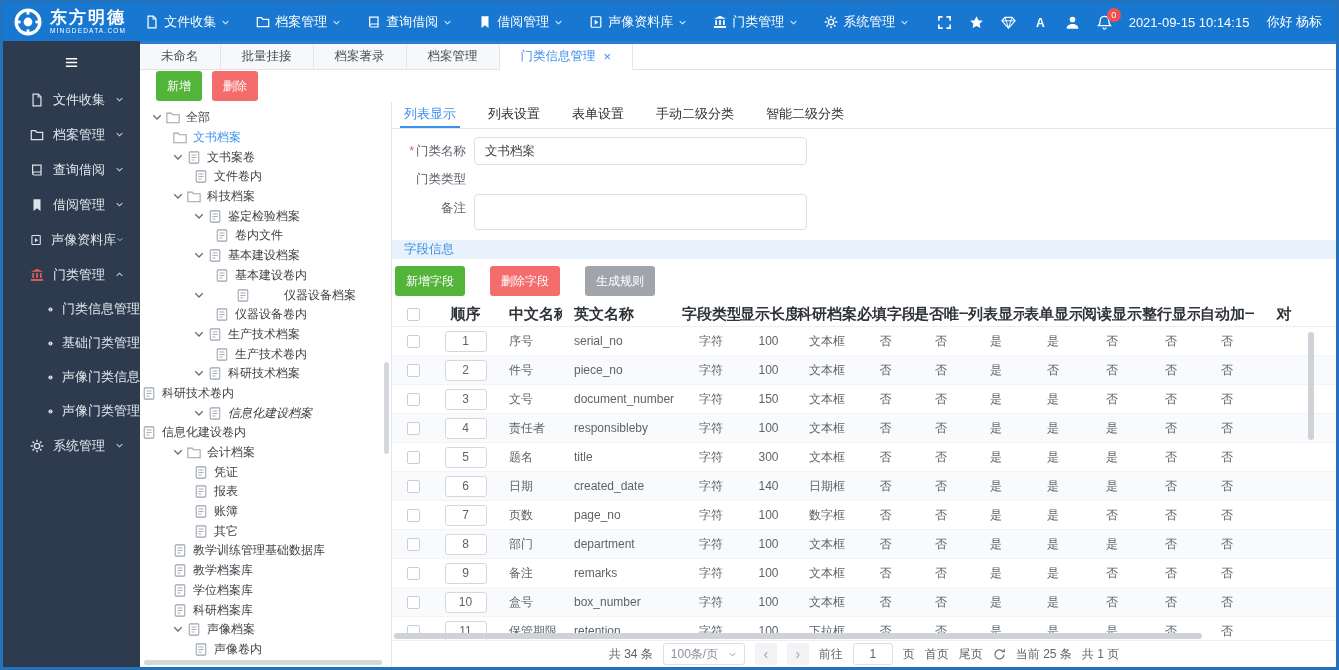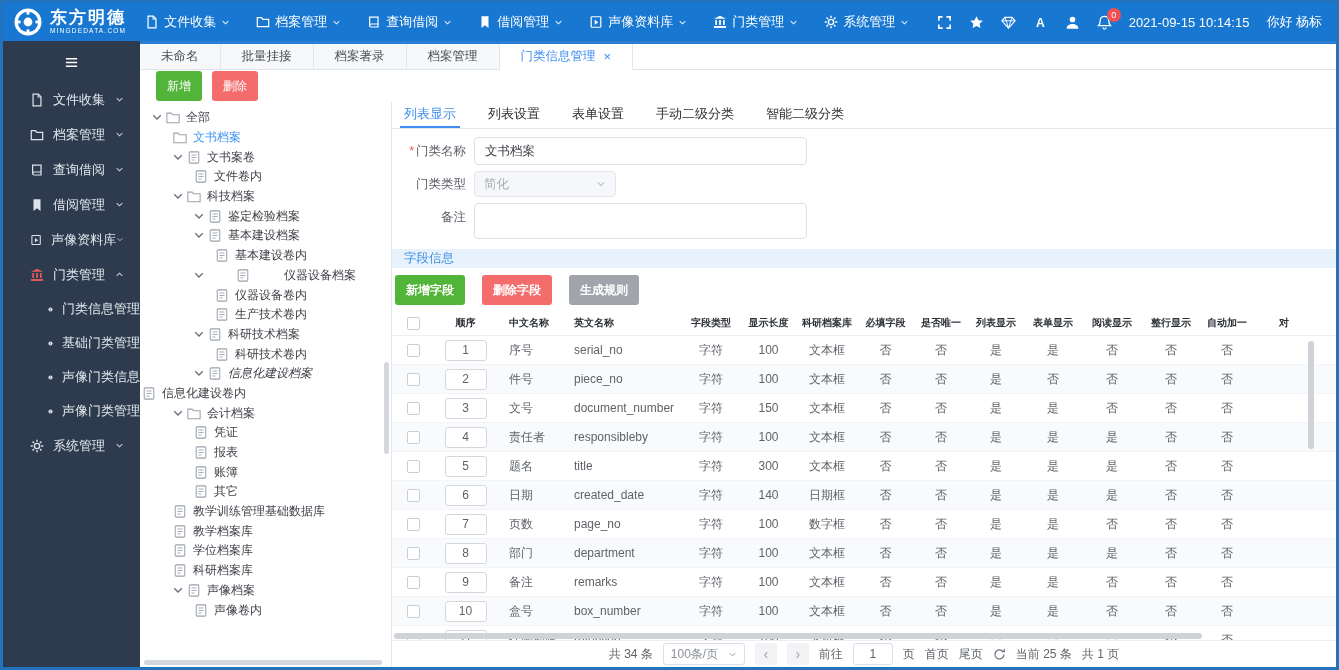--- a/index.html
+++ b/index.html
@@ -73,26 +73,26 @@
   .form-row { display:flex; align-items:center; margin-bottom:6px; }
   .form-row.top { align-items:flex-start; }
   .form-label { width:74px; text-align:right; font-size:12.5px; color:#5a5e66; margin-right:8px; flex:none; white-space:nowrap; }
   .form-label .req { color:#f25a5a; margin-right:2px; }
   .inp { width:333px; height:28px; border:1px solid #dcdfe6; border-radius:4px; padding:0 10px; font-size:12.5px; color:#3c3f45; outline:none; }
   .selbox { width:142px; height:26px; background:#f5f7fa; border:1px solid #e3e7ed; border-radius:4px; color:#a9adb5; display:flex; align-items:center; justify-content:space-between; padding:0 9px; font-size:12.5px; cursor:not-allowed; }
   .selbox .chev { width:10px; height:10px; display:inline-flex; color:#b7bcc4; }
   .remark { width:333px; height:36px; border:1px solid #dcdfe6; border-radius:4px; resize:none; outline:none; font-family:inherit; }
 
   .field-banner { height:19px; flex:none; background:#e8f2fd; color:#3d8fe0; font-size:12.5px; display:flex; align-items:center; padding-left:12px; margin-top:2px; }
-  .field-btns { flex:none; display:flex; gap:17px; padding:7px 0 6px 3px;font-weight:bold; }
+  .field-btns { flex:none; display:flex; gap:25px; padding:7px 0 6px 3px; }
 
   
   .tbl { flex:1; min-height:0; overflow:hidden; position:relative; }
   .trow { display:grid; grid-template-columns:42px 63px 65px 120px 58px 57px 60px 57px 54px 56px 58px 60px 58px 54px 60px; align-items:center; height:29px; font-size:12px; color:#5f6368; border-bottom:1px solid #f2f4f7; }
-  .trow.head { height:25px; font-weight:bold; color:#2f3338; font-size:10px; border-bottom:1px solid #ebeef5; }
+  .trow.head { height:25px; font-weight:bold; color:#2f3338; font-size:15px; border-bottom:1px solid #ebeef5; }
   .trow.r:nth-child(even) { background:#f9fafb; }
   .cell { text-align:center; overflow:hidden; white-space:nowrap; }
   .cell.l { text-align:left; padding-left:12px; }
   .cb { width:13px; height:13px; border:1px solid #c9cdd4; border-radius:2px; background:#fff; margin:0 auto; cursor:pointer; }
   .oi { width:42px; height:21px; border:1px solid #d4d8de; border-radius:3px; margin:0 auto; display:flex; align-items:center; justify-content:center; background:#fff; cursor:text; }
   .hscroll { position:absolute; left:2px; bottom:1px; height:6px; width:808px; background:#cfd3d8; border-radius:3px; }
   .vscroll { position:absolute; right:22px; top:30px; width:6px; height:108px; background:#cfd3d8; border-radius:3px; }
 
   
   .pager { height:27px; flex:none; border-top:1px solid #ebeef5; display:flex; align-items:center; justify-content:center; gap:10px; font-size:12px; color:#5f6368; white-space:nowrap; }
@@ -519,20 +519,29 @@
                   </svg>
                 </span>
                 <span class="tico">
                   <svg viewBox="0 0 16 15">
                     <rect x="2.5" y="1" width="11" height="13" rx="1" fill="none" stroke="currentColor" stroke-width="1.2"></rect>
                     <path d="M5 4.6h6M5 7.5h6M5 10.4h3.6" stroke="currentColor" stroke-width="1"></path>
                   </svg>
                 </span>
                 <span class="tlabel">鉴定检验档案</span>
               </div>
+              <div class="tree-item" style="padding-left: 73px;">
+                <span class="tico">
+                  <svg viewBox="0 0 16 15">
+                    <rect x="2.5" y="1" width="11" height="13" rx="1" fill="none" stroke="currentColor" stroke-width="1.2"></rect>
+                    <path d="M5 4.6h6M5 7.5h6M5 10.4h3.6" stroke="currentColor" stroke-width="1"></path>
+                  </svg>
+                </span>
+                <span class="tlabel">卷内文件</span>
+              </div>
               <div class="tree-item" style="padding-left: 52px;">
                 <span class="tcaret">
                   <svg viewBox="0 0 16 12">
                     <path d="M3 3l5 5 5-5" fill="none" stroke="currentColor" stroke-width="1.8"></path>
                   </svg>
                 </span>
                 <span class="tico">
                   <svg viewBox="0 0 16 15">
                     <rect x="2.5" y="1" width="11" height="13" rx="1" fill="none" stroke="currentColor" stroke-width="1.2"></rect>
                     <path d="M5 4.6h6M5 7.5h6M5 10.4h3.6" stroke="currentColor" stroke-width="1"></path>
@@ -565,44 +574,58 @@
               </div>
               <div class="tree-item" style="padding-left: 73px;">
                 <span class="tico">
                   <svg viewBox="0 0 16 15">
                     <rect x="2.5" y="1" width="11" height="13" rx="1" fill="none" stroke="currentColor" stroke-width="1.2"></rect>
                     <path d="M5 4.6h6M5 7.5h6M5 10.4h3.6" stroke="currentColor" stroke-width="1"></path>
                   </svg>
                 </span>
                 <span class="tlabel">仪器设备卷内</span>
               </div>
-              <div class="tree-item" style="padding-left: 73px;">
-                <span class="tico">
-                  <svg viewBox="0 0 16 15">
-                    <rect x="2.5" y="1" width="11" height="13" rx="1" fill="none" stroke="currentColor" stroke-width="1.2"></rect>
-                    <path d="M5 4.6h6M5 7.5h6M5 10.4h3.6" stroke="currentColor" stroke-width="1"></path>
-                  </svg>
-                </span>
-                <span class="tlabel">生产技术卷内</span>
-              </div>
               <div class="tree-item" style="padding-left: 52px;">
                 <span class="tcaret">
                   <svg viewBox="0 0 16 12">
                     <path d="M3 3l5 5 5-5" fill="none" stroke="currentColor" stroke-width="1.8"></path>
                   </svg>
                 </span>
                 <span class="tico">
                   <svg viewBox="0 0 16 15">
                     <rect x="2.5" y="1" width="11" height="13" rx="1" fill="none" stroke="currentColor" stroke-width="1.2"></rect>
                     <path d="M5 4.6h6M5 7.5h6M5 10.4h3.6" stroke="currentColor" stroke-width="1"></path>
                   </svg>
                 </span>
+                <span class="tlabel">生产技术档案</span>
+              </div>
+              <div class="tree-item" style="padding-left: 73px;">
+                <span class="tico">
+                  <svg viewBox="0 0 16 15">
+                    <rect x="2.5" y="1" width="11" height="13" rx="1" fill="none" stroke="currentColor" stroke-width="1.2"></rect>
+                    <path d="M5 4.6h6M5 7.5h6M5 10.4h3.6" stroke="currentColor" stroke-width="1"></path>
+                  </svg>
+                </span>
+                <span class="tlabel">生产技术卷内</span>
+              </div>
+              <div class="tree-item" style="padding-left: 52px;">
+                <span class="tcaret">
+                  <svg viewBox="0 0 16 12">
+                    <path d="M3 3l5 5 5-5" fill="none" stroke="currentColor" stroke-width="1.8"></path>
+                  </svg>
+                </span>
+                <span class="tico">
+                  <svg viewBox="0 0 16 15">
+                    <rect x="2.5" y="1" width="11" height="13" rx="1" fill="none" stroke="currentColor" stroke-width="1.2"></rect>
+                    <path d="M5 4.6h6M5 7.5h6M5 10.4h3.6" stroke="currentColor" stroke-width="1"></path>
+                  </svg>
+                </span>
                 <span class="tlabel">科研技术档案</span>
               </div>
-              <div class="tree-item" style="padding-left: 73px;">
+              <div class="tree-item" style="">
                 <span class="tico">
                   <svg viewBox="0 0 16 15">
                     <rect x="2.5" y="1" width="11" height="13" rx="1" fill="none" stroke="currentColor" stroke-width="1.2"></rect>
                     <path d="M5 4.6h6M5 7.5h6M5 10.4h3.6" stroke="currentColor" stroke-width="1"></path>
                   </svg>
                 </span>
                 <span class="tlabel">科研技术卷内</span>
               </div>
               <div class="tree-item" style="padding-left: 52px; font-style: italic;">
                 <span class="tcaret">
@@ -749,28 +772,20 @@
               <div class="ptab">智能二级分类</div>
             </div>
 
           <div class="form">
             <div class="form-row">
               <span class="form-label"><span class="req">*</span><span>门类名称</span></span>
               <input class="inp" value="文书档案" style="">
             </div>
             <div class="form-row">
               <span class="form-label">门类类型</span>
-              <div class="selbox">
-                <span>简化</span>
-                <span class="chev">
-                    <svg viewBox="0 0 16 16">
-                      <path d="M3 5.5l5 5 5-5" fill="none" stroke="currentColor" stroke-width="1.8"></path>
-                    </svg>
-                  </span>
-              </div>
             </div>
             <div class="form-row top">
               <span class="form-label" style="margin-top:6px;">备注</span>
               <textarea class="remark" style=""></textarea>
             </div>
           </div>
 
           <div class="field-banner">字段信息</div>
 
           <div class="field-btns">

